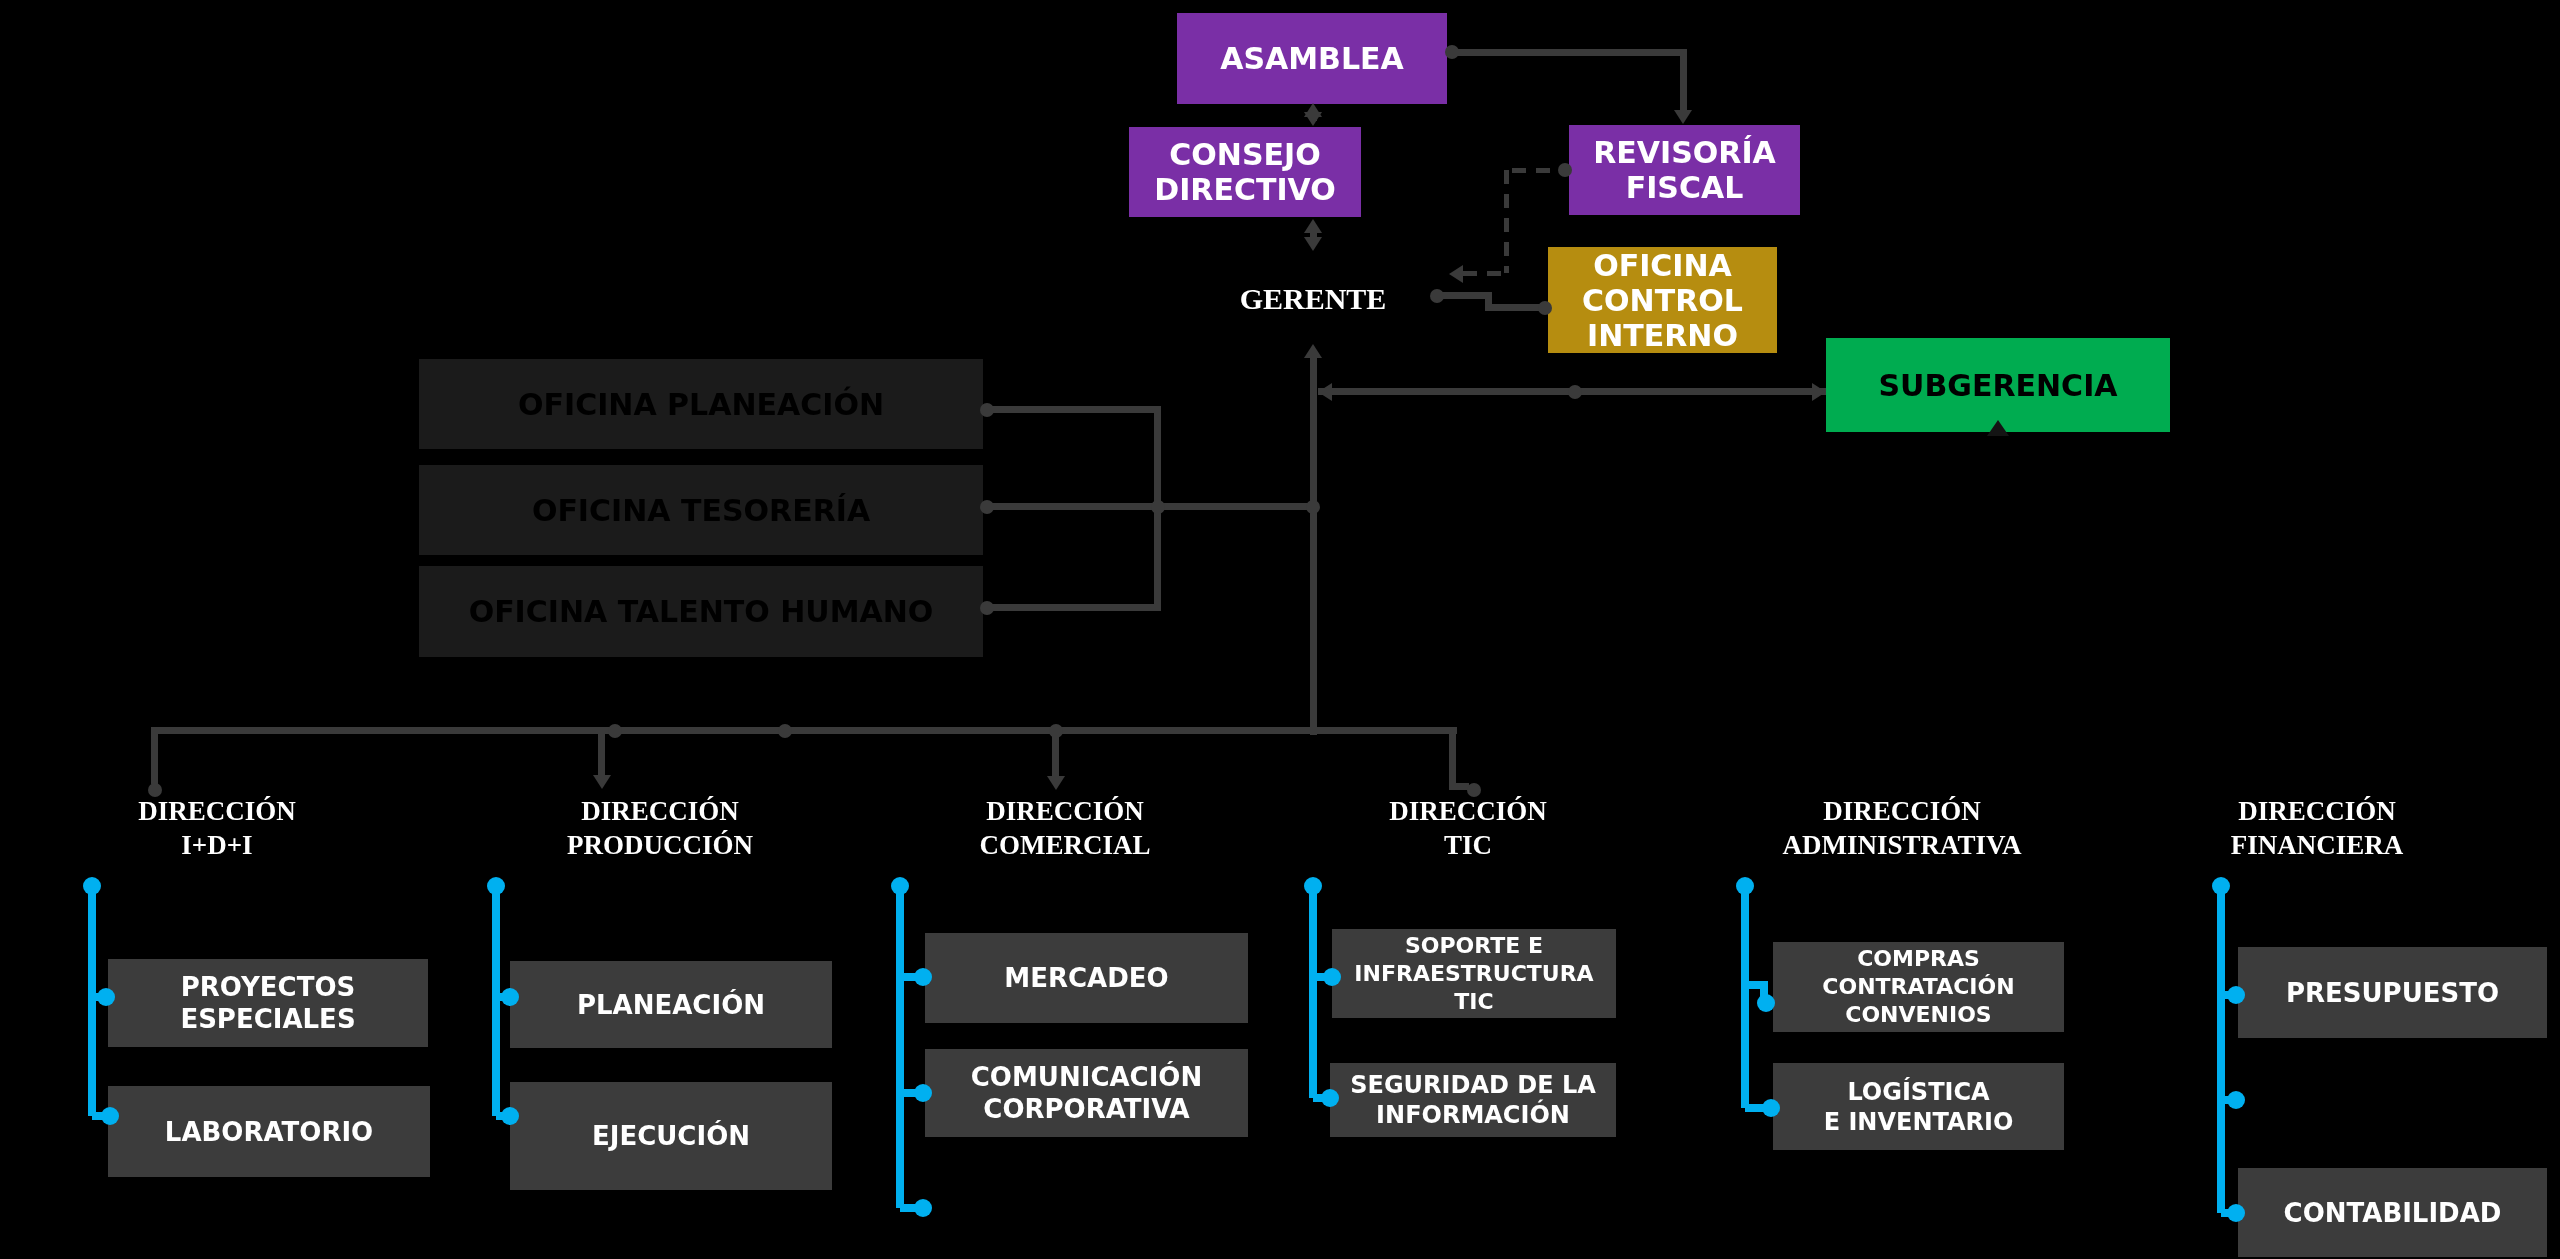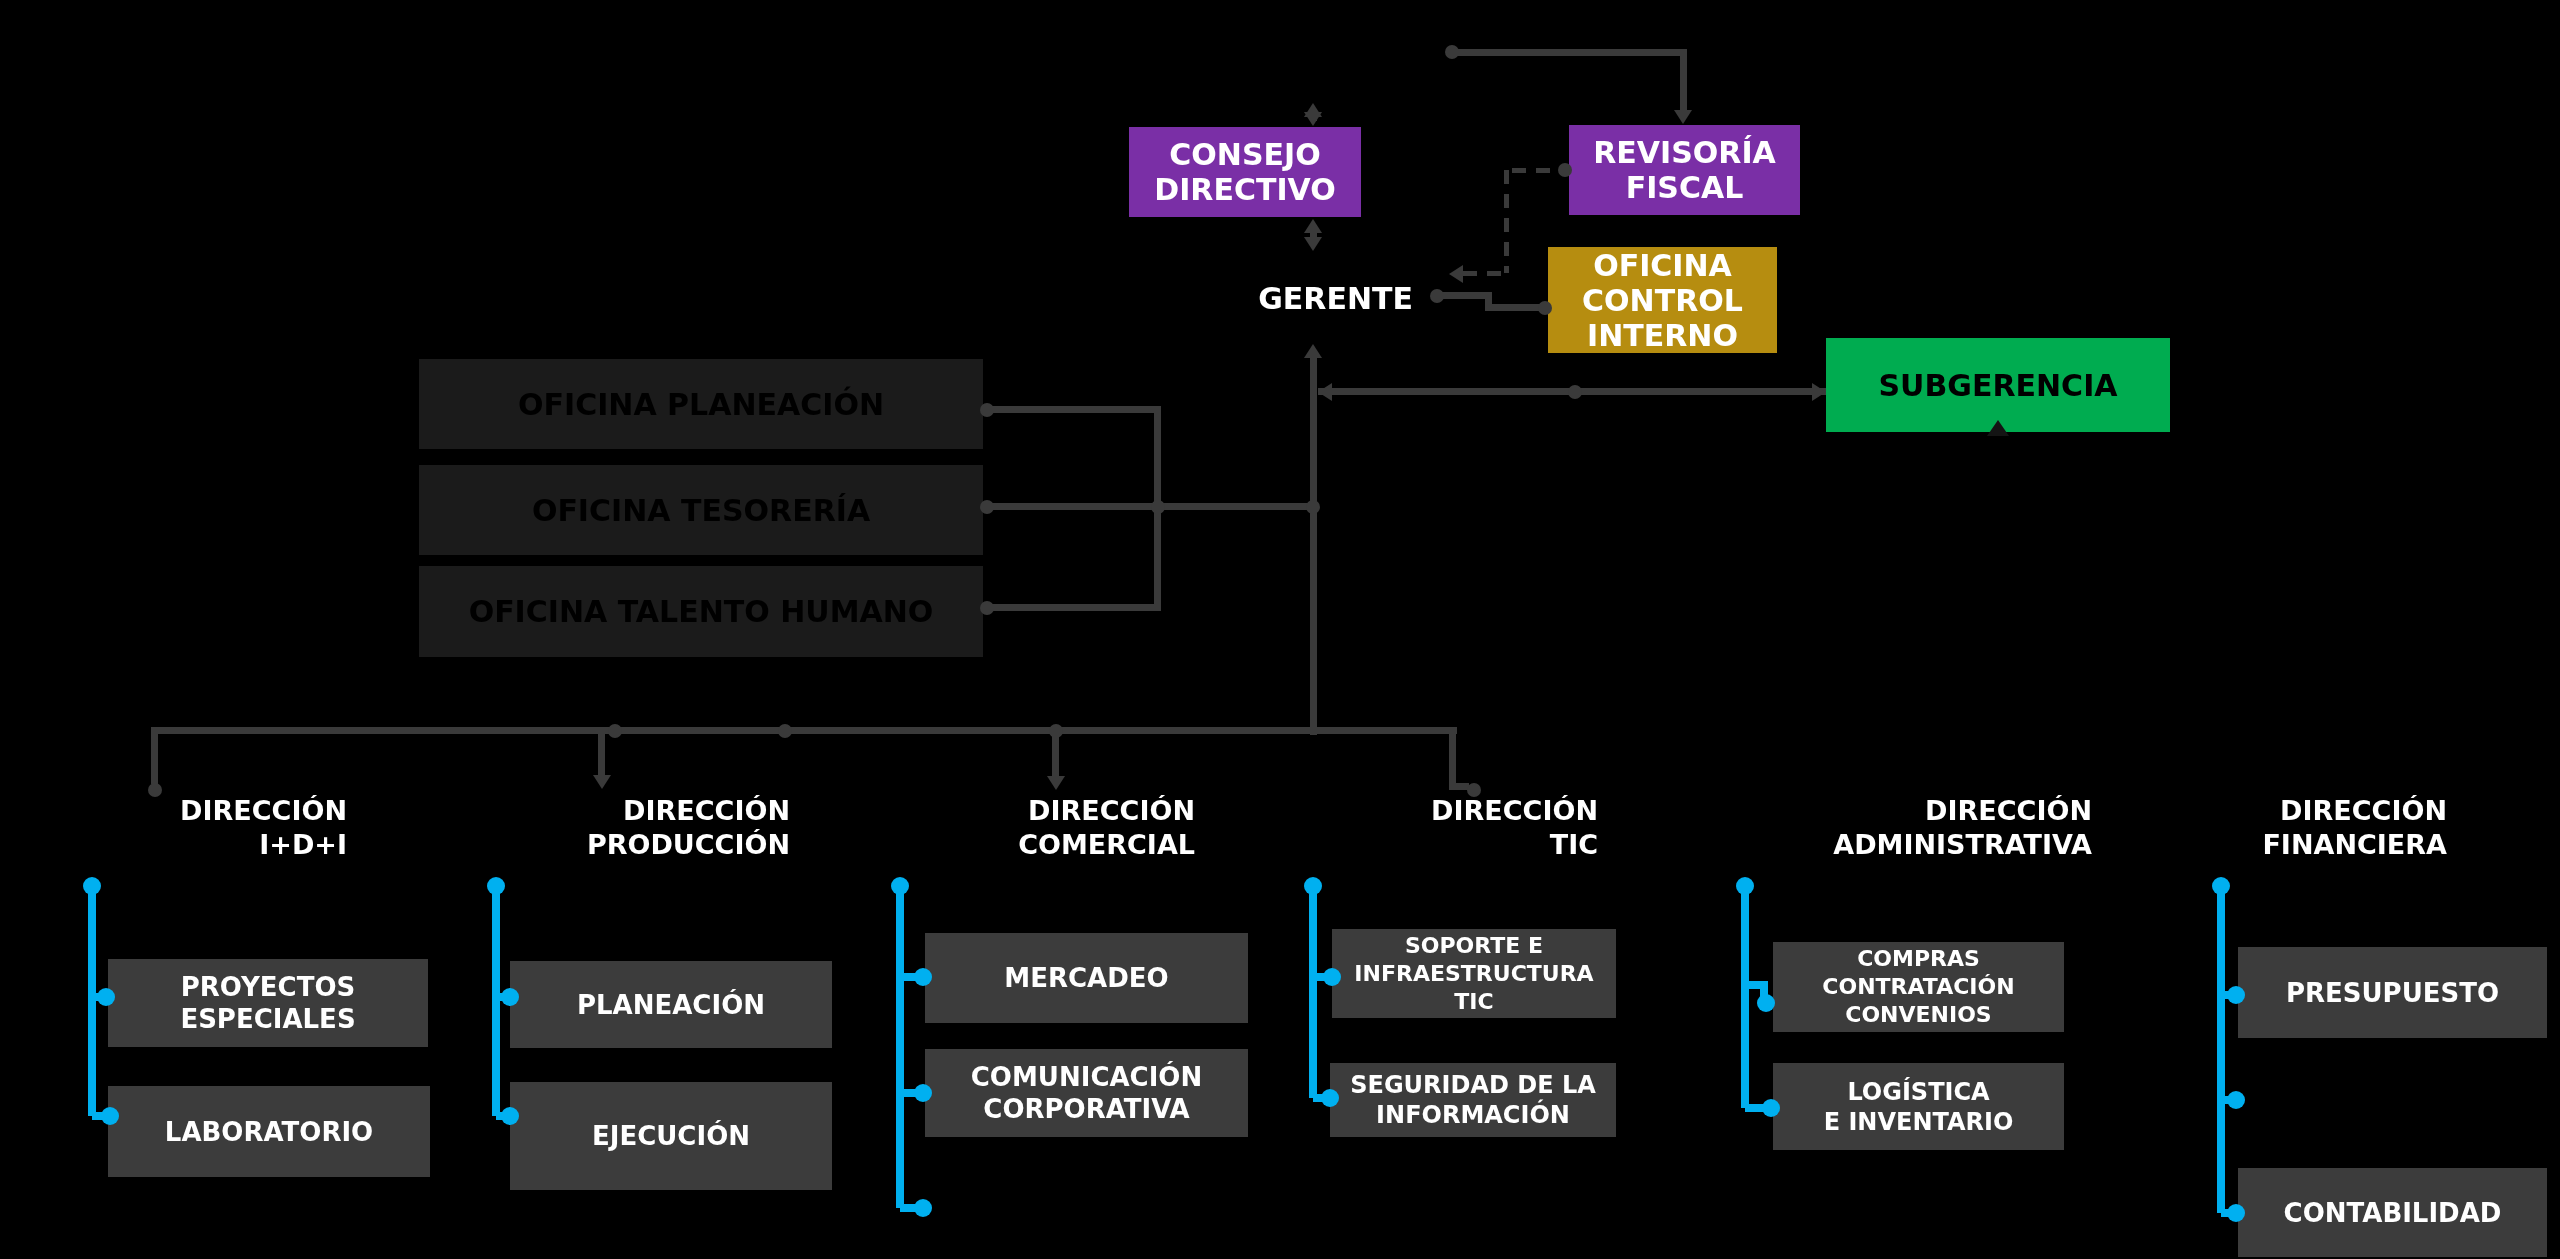--- a/index.html
+++ b/index.html
@@ -5,21 +5,21 @@
   html,body{margin:0;padding:0;background:#000;}
   #canvas{position:relative;width:2560px;height:1259px;background:var(--background,#000);
     overflow:hidden;font-family:"DejaVu Sans","Liberation Sans",sans-serif;font-weight:bold;}
   .box{position:absolute;display:flex;align-items:center;justify-content:center;
     text-align:center;white-space:pre-line;}
   .purple{background:var(--purple,#7A2FA6);color:var(--text_light,#fff);}
   .gold{background:var(--gold,#B68D10);color:var(--text_light,#fff);}
   .green{background:var(--green,#00AC50);color:var(--text_dark,#000);}
   .office{background:var(--office_box,#1B1B1B);color:var(--text_dark,#000);}
   .unit{background:var(--unit_box,#3C3C3C);color:var(--text_light,#fff);}
-  .label{position:absolute;color:var(--text_light,#fff);text-align:right;white-space:pre-line;}
+  .label{position:absolute;color:var(--text_light,#fff);text-align:center;white-space:pre-line;font-family:Liberation Serif, serif;}
   .fz30{font-size:30px;line-height:35px;}
   .fz27{font-size:27px;line-height:34px;}
   .fz26{font-size:26px;line-height:32px;}
   .fz24{font-size:24px;line-height:30px;}
   .fz22{font-size:22px;line-height:28px;}
   .hl{position:absolute;height:7px;background:var(--connector,#3A3A3A);}
   .vl{position:absolute;width:7px;background:var(--connector,#3A3A3A);}
   .hc{position:absolute;height:8px;background:var(--cyan,#00B0F0);}
   .vc{position:absolute;width:8px;background:var(--cyan,#00B0F0);}
   .dot{position:absolute;width:14px;height:14px;border-radius:50%;background:var(--connector,#3A3A3A);}
@@ -30,20 +30,23 @@
   .tri.w{border-top:9px solid transparent;border-bottom:9px solid transparent;border-right:14px solid var(--connector,#3A3A3A);}
   .tri.e{border-top:9px solid transparent;border-bottom:9px solid transparent;border-left:14px solid var(--connector,#3A3A3A);}
   .dash-h{position:absolute;height:5px;background:repeating-linear-gradient(90deg,var(--connector,#3A3A3A) 0 14px,transparent 14px 24px);}
   .dash-v{position:absolute;width:5px;background:repeating-linear-gradient(180deg,var(--connector,#3A3A3A) 0 14px,transparent 14px 24px);}
 </style>
 </head>
 <body>
 
 <div id="canvas">
 
+  <div class="box purple fz30" style="left:1177px;top:13px;width:270px;height:91px">
+    <span class="node-label">ASAMBLEA</span>
+  </div>
   <div class="box purple fz30" style="left:1129px;top:127px;width:232px;height:90px">
     <span class="node-label">CONSEJO
 DIRECTIVO</span>
   </div>
   <div class="box purple fz30" style="left:1569px;top:125px;width:231px;height:90px">
     <span class="node-label">REVISORÍA
 FISCAL</span>
   </div>
   <div class="label fz30" style="left:1213px;top:281px;width:200px">GERENTE</div>
   <div class="box gold fz30" style="left:1548px;top:247px;width:229px;height:106px">

